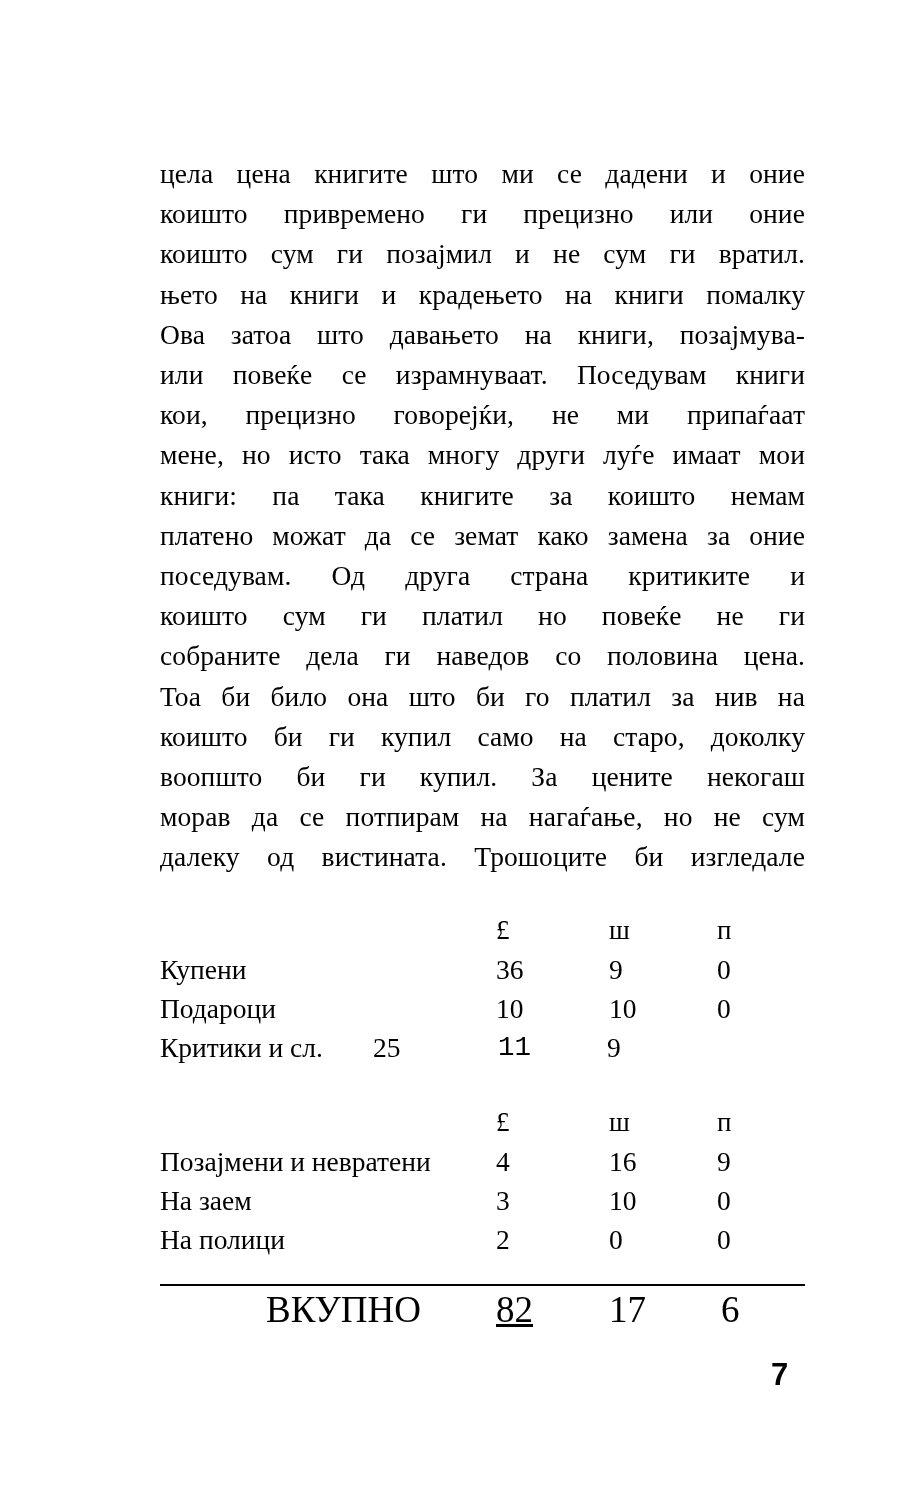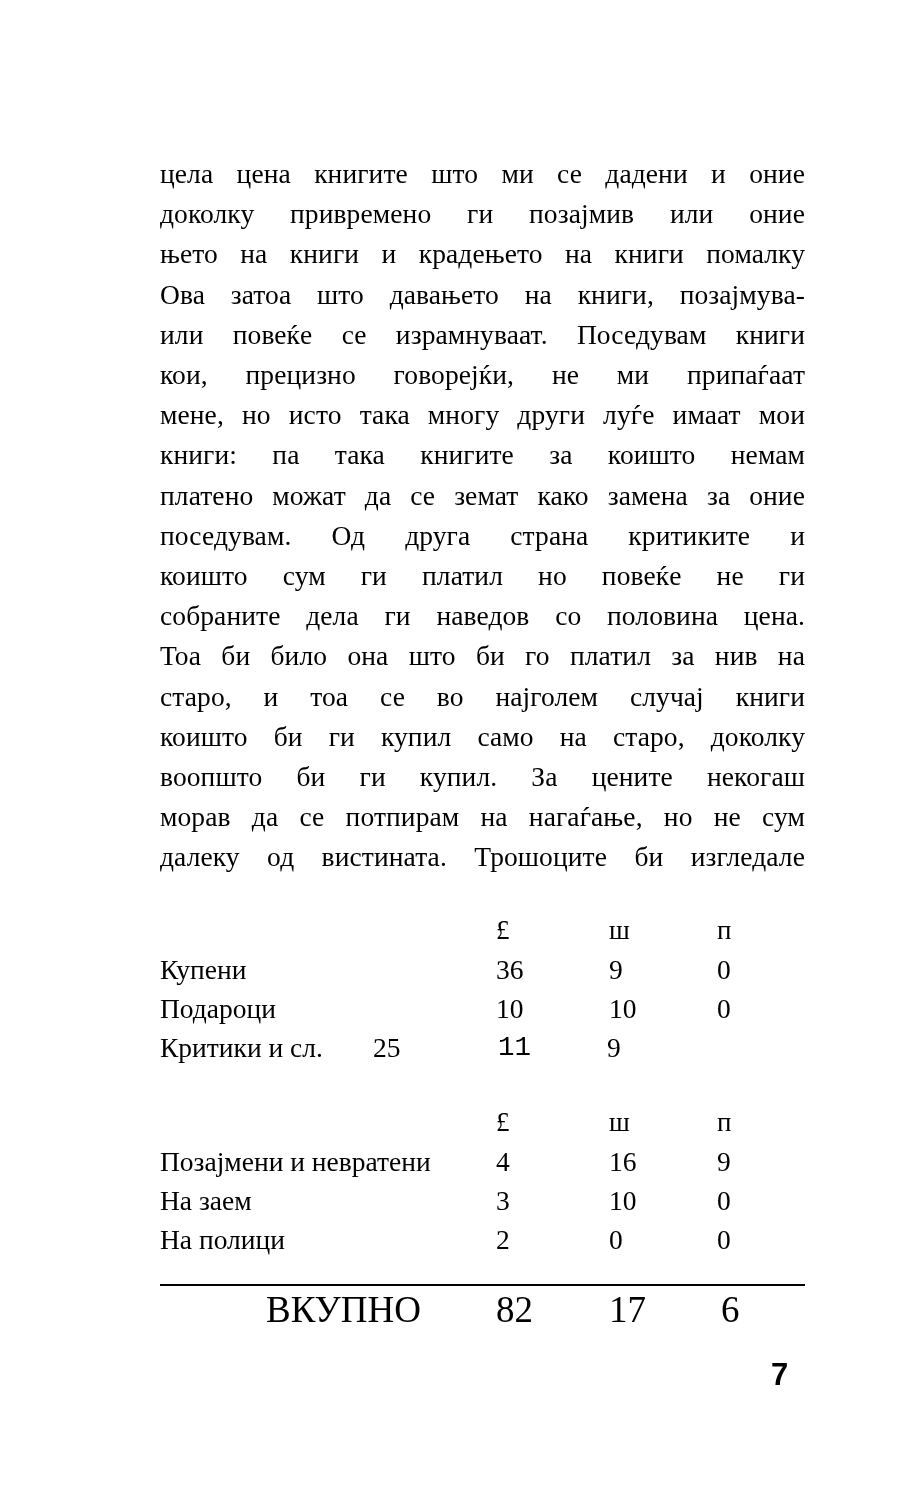--- a/index.html
+++ b/index.html
@@ -104,21 +104,21 @@
     position: absolute;
     left: 131px;
     top: 1272px;
     width: 645px;
     height: 40px;
     font-size: 37px;
     line-height: 40px;
     white-space: nowrap;
   }
   #total-row .t-label { position: absolute; left: 106px; top: 0; }
-  #total-row .c-pound { left: 336px; }
+  #total-row .c-pound { left: 336px; text-decoration: underline; }
   #total-row .c-shill { left: 449px; }
   #total-row .c-pence { left: 561px; }
 
   
   #folio {
     position: absolute;
     left: 742px;
     top: 1338px;
     font-family: "Liberation Sans", "DejaVu Sans", sans-serif;
     font-weight: bold;
@@ -128,33 +128,33 @@
   }
 </style>
 </head>
 <body>
 
 <div class="page">
 
   <div class="textblock">
     <p>
       <span class="ln">цела цена книгите што ми се дадени и оние</span>
-      <span class="ln">доколку привремено ги позајмив или оние</span>
+      <span class="ln">коишто привремено ги прецизно или оние</span>
+      <span class="ln">коишто сум ги позајмил и не сум ги вратил.</span>
       <span class="ln">њето на книги и крадењето на книги помалку</span>
       <span class="ln">Ова затоа што давањето на книги, позајмува-</span>
       <span class="ln">или повеќе се израмнуваат. Поседувам книги</span>
       <span class="ln">кои, прецизно говорејќи, не ми припаѓаат</span>
       <span class="ln">мене, но исто така многу други луѓе имаат мои</span>
       <span class="ln">книги: па така книгите за коишто немам</span>
       <span class="ln">платено можат да се земат како замена за оние</span>
       <span class="ln">поседувам. Од друга страна критиките и</span>
       <span class="ln">коишто сум ги платил но повеќе не ги</span>
       <span class="ln">собраните дела ги наведов со половина цена.</span>
       <span class="ln">Тоа би било она што би го платил за нив на</span>
-      <span class="ln">старо, и тоа се во најголем случај книги</span>
       <span class="ln">коишто би ги купил само на старо, доколку</span>
       <span class="ln">воопшто би ги купил. За цените некогаш</span>
       <span class="ln">морав да се потпирам на нагаѓање, но не сум</span>
       <span class="ln">далеку од вистината. Трошоците би изгледале</span>
     </p>
   </div>
 
   <div class="ledger" id="ledger-one">
 
     <div class="lrow hdr">

